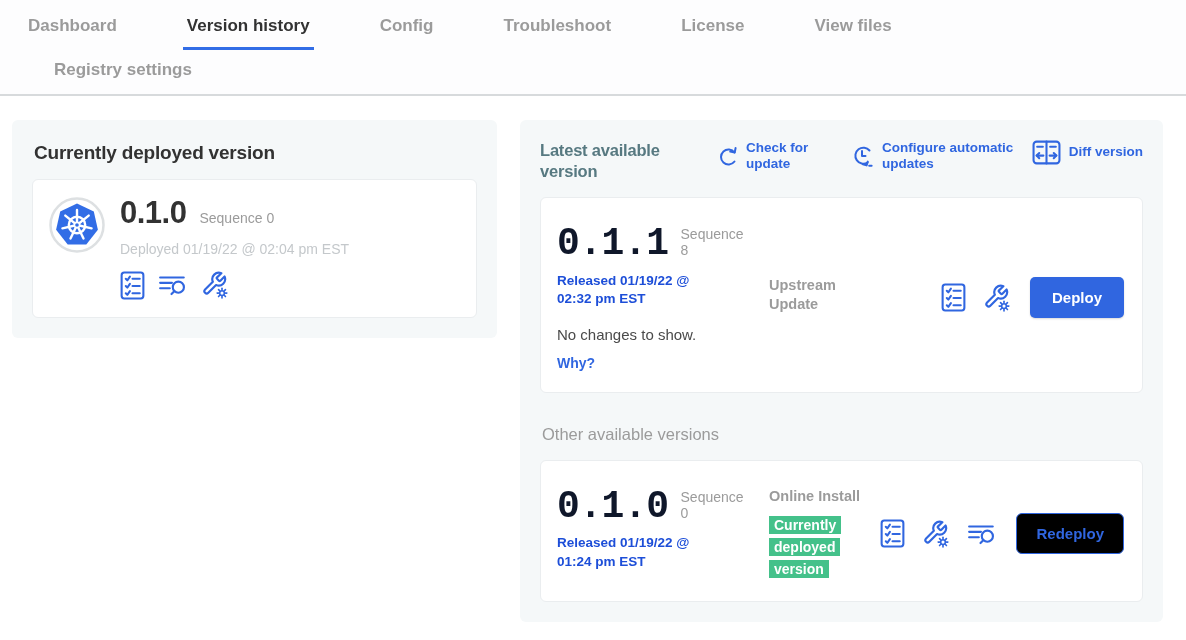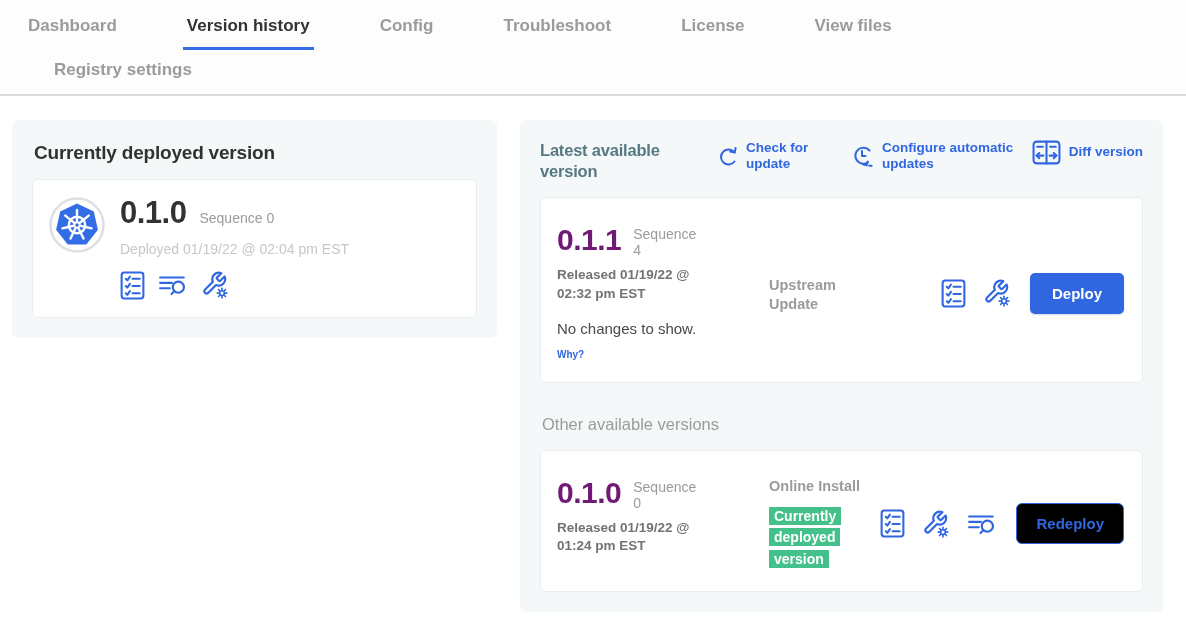--- a/index.html
+++ b/index.html
@@ -39,25 +39,25 @@
   .hdr-link { display:flex; gap:8px; align-items:center; cursor:pointer; }
   .hdr-link .lbl { font-size:13.5px; font-weight:700; color:#3066e0; line-height:1.2; }
   .hdr-link.l1 { margin-left:24px; width:112px; }
   .hdr-link.l2 { margin-left:22px; width:168px; }
   .hdr-link.l3 { margin-left:auto; align-items:center; }
   .hdr-link.l3 .lbl { white-space:nowrap; }
 
   .version-card { margin-top:16px; display:flex; padding:26px 18px 20px 16px; }
   .col-main { width:212px; }
   .ver-row2 { display:flex; align-items:flex-start; }
-  .ver-num2 { font-size:30px; font-weight:700; color:#701a75; letter-spacing:-0.5px; line-height:1.05; }
+  .ver-num2 { font-size:38px; font-weight:700; color:#0f172a; letter-spacing:-0.5px; line-height:1.05;font-family:Liberation Mono, monospace; }
   .seq2 { font-size:14px; color:#9b9b9b; margin-left:12px; width:72px; line-height:1.15; padding-top:2px; }
-  .released { font-size:13.5px; font-weight:700; color:#737373; line-height:1.35; width:165px; margin-top:8px; }
+  .released { font-size:13.5px; font-weight:700; color:#1d4ed8; line-height:1.35; width:165px; margin-top:8px; }
   .no-changes { font-size:15px; color:#4a4a4a; margin-top:17px; }
-  .why-link { display:inline-block; font-size:10px; font-weight:700; color:#3066e0; margin-top:12px; cursor:pointer; }
+  .why-link { display:inline-block; font-size:14px; font-weight:700; color:#3066e0; margin-top:12px; cursor:pointer; }
   .col-source { width:108px; font-size:14.5px; font-weight:700; color:#9b9b9b; line-height:1.3; }
   .col-source.pad { padding-top:52px; }
   .badge-wrap { margin-top:10px; width:82px; line-height:1.5; }
   .badge { display:inline; background:#44c18a; color:#fff; font-size:14px; font-weight:700;
     padding:1px 5px; box-decoration-break:clone; -webkit-box-decoration-break:clone; }
   .col-actions { margin-left:auto; display:flex; align-items:center; gap:17px; align-self:center; }
   .btn-deploy { background:#3066e0; color:#fff; border:none; border-radius:5px; font-family:inherit;
     font-size:15px; font-weight:700; padding:12px 22px; cursor:pointer; margin-left:2px;
     box-shadow:0 1px 2px rgba(0,0,0,.15); }
   .btn-redeploy { background:#000000; color:#3066e0; border:1px solid #3066e0; border-radius:6px; font-family:inherit;
@@ -193,21 +193,21 @@
           </svg>
         </span>
         <span class="lbl">Diff version</span>
       </span>
     </div>
 
     <div class="white-card version-card">
       <div class="col-main">
         <div class="ver-row2">
           <span class="ver-num2">0.1.1</span>
-          <span class="seq2">Sequence 4</span>
+          <span class="seq2">Sequence 8</span>
         </div>
         <p class="released">Released 01/19/22 @ 02:32 pm EST</p>
         <p class="no-changes">No changes to show.</p>
         <span class="why-link">Why?</span>
       </div>
       <div class="col-source pad">Upstream Update</div>
       <div class="col-actions">
         <span class="act-icon">
           <svg width="25" height="29" viewBox="0 0 24 28" fill="none" stroke="#3066e0" stroke-width="2" stroke-linecap="round" stroke-linejoin="round">
             <rect x="1.5" y="1.5" width="21" height="25" rx="2.5"></rect>

